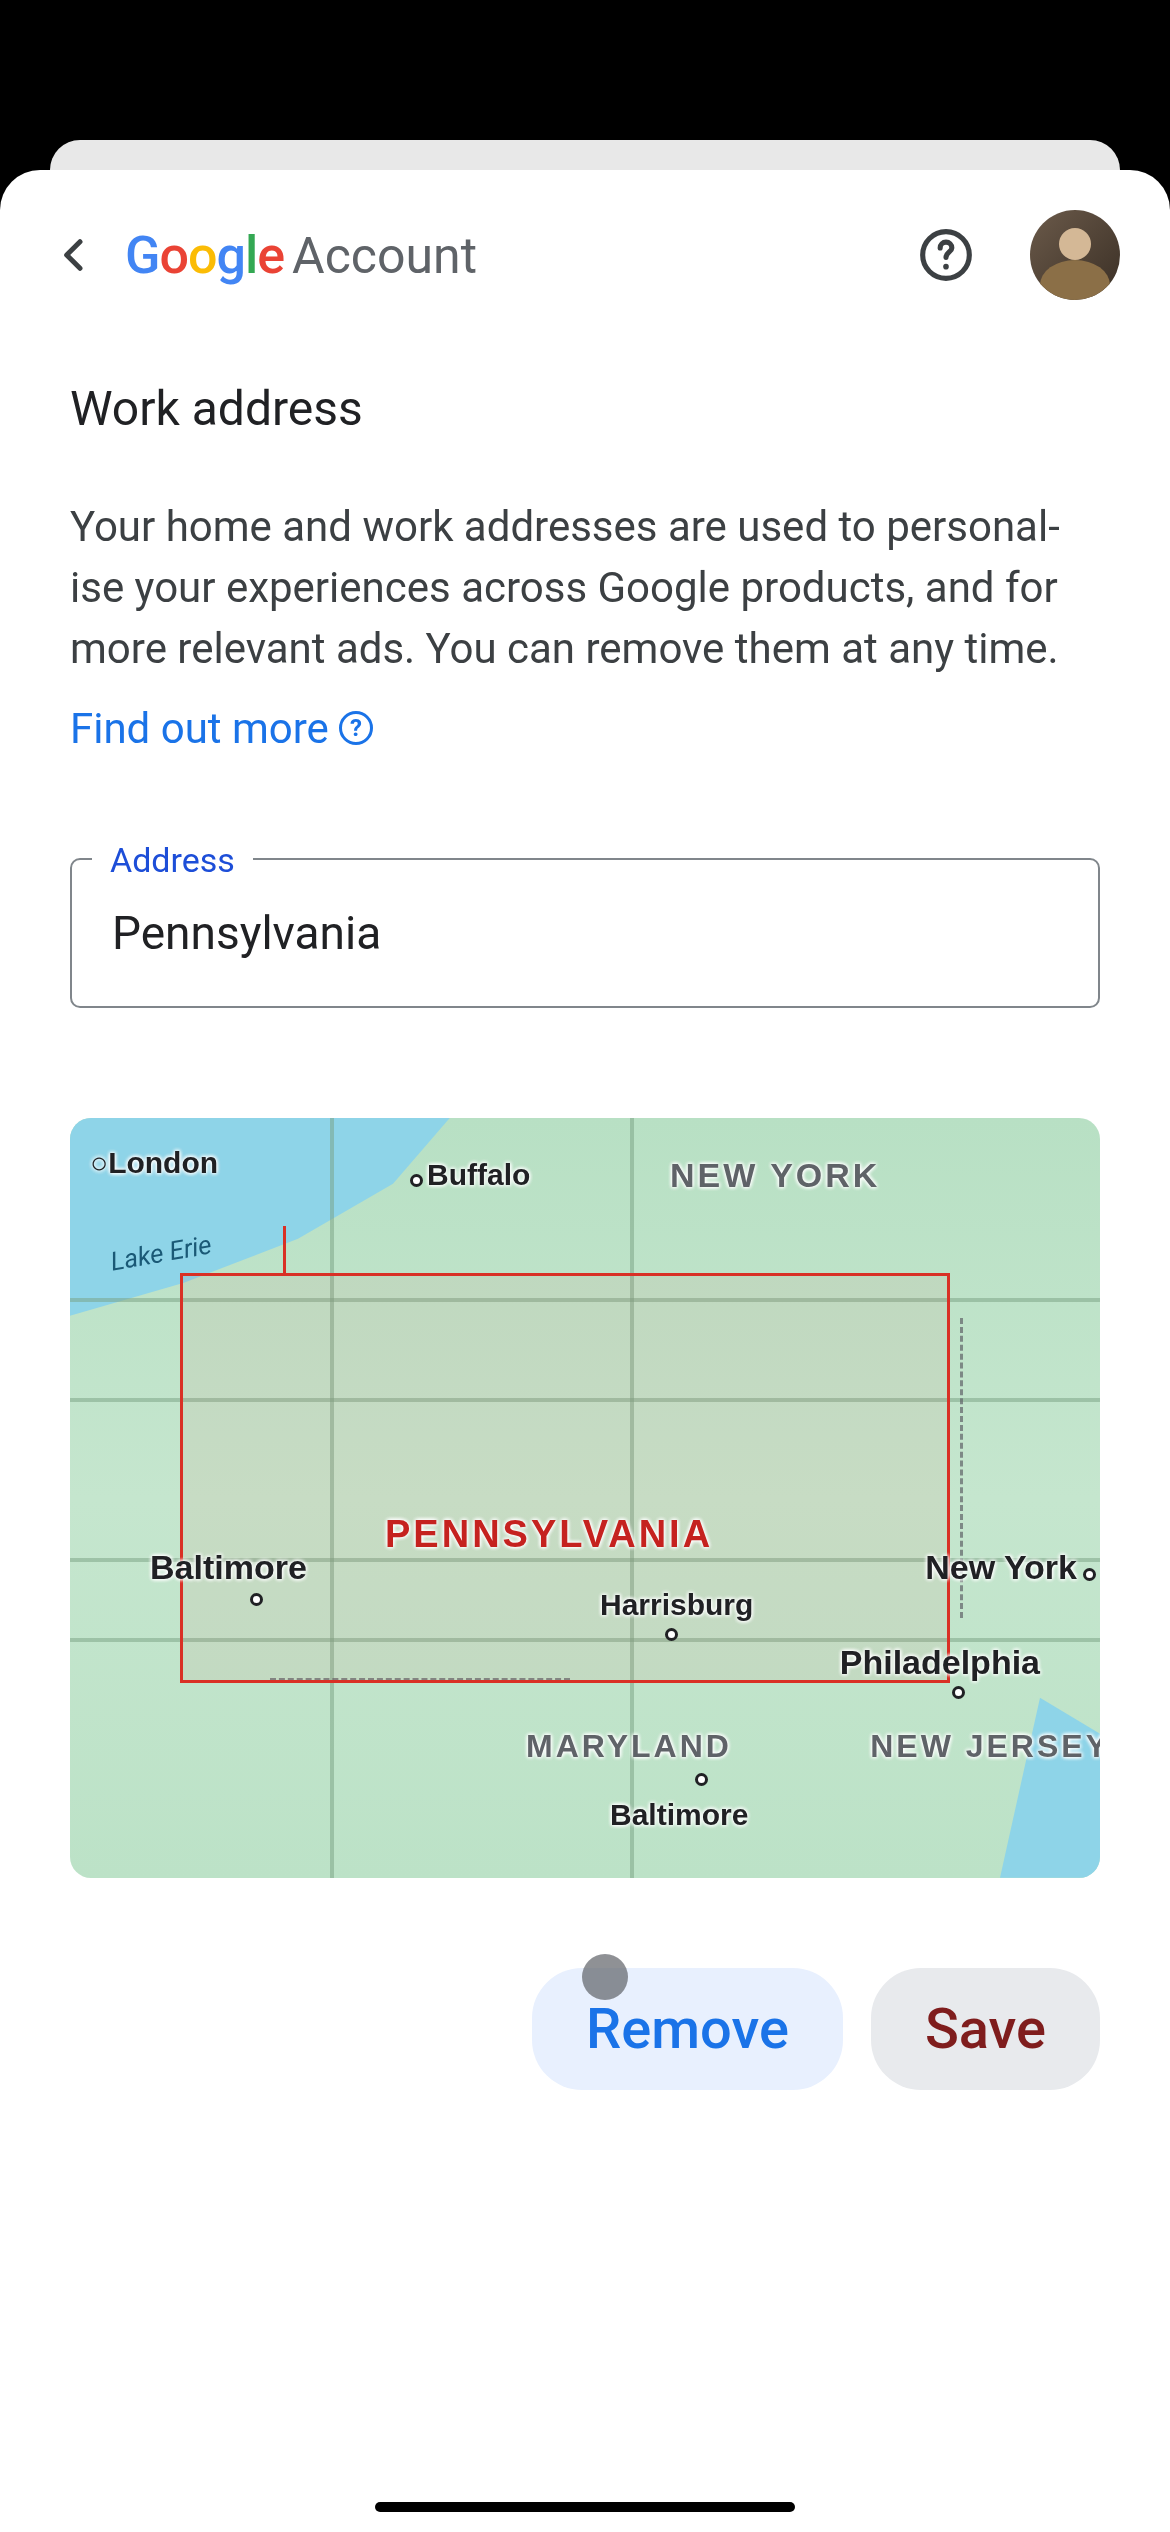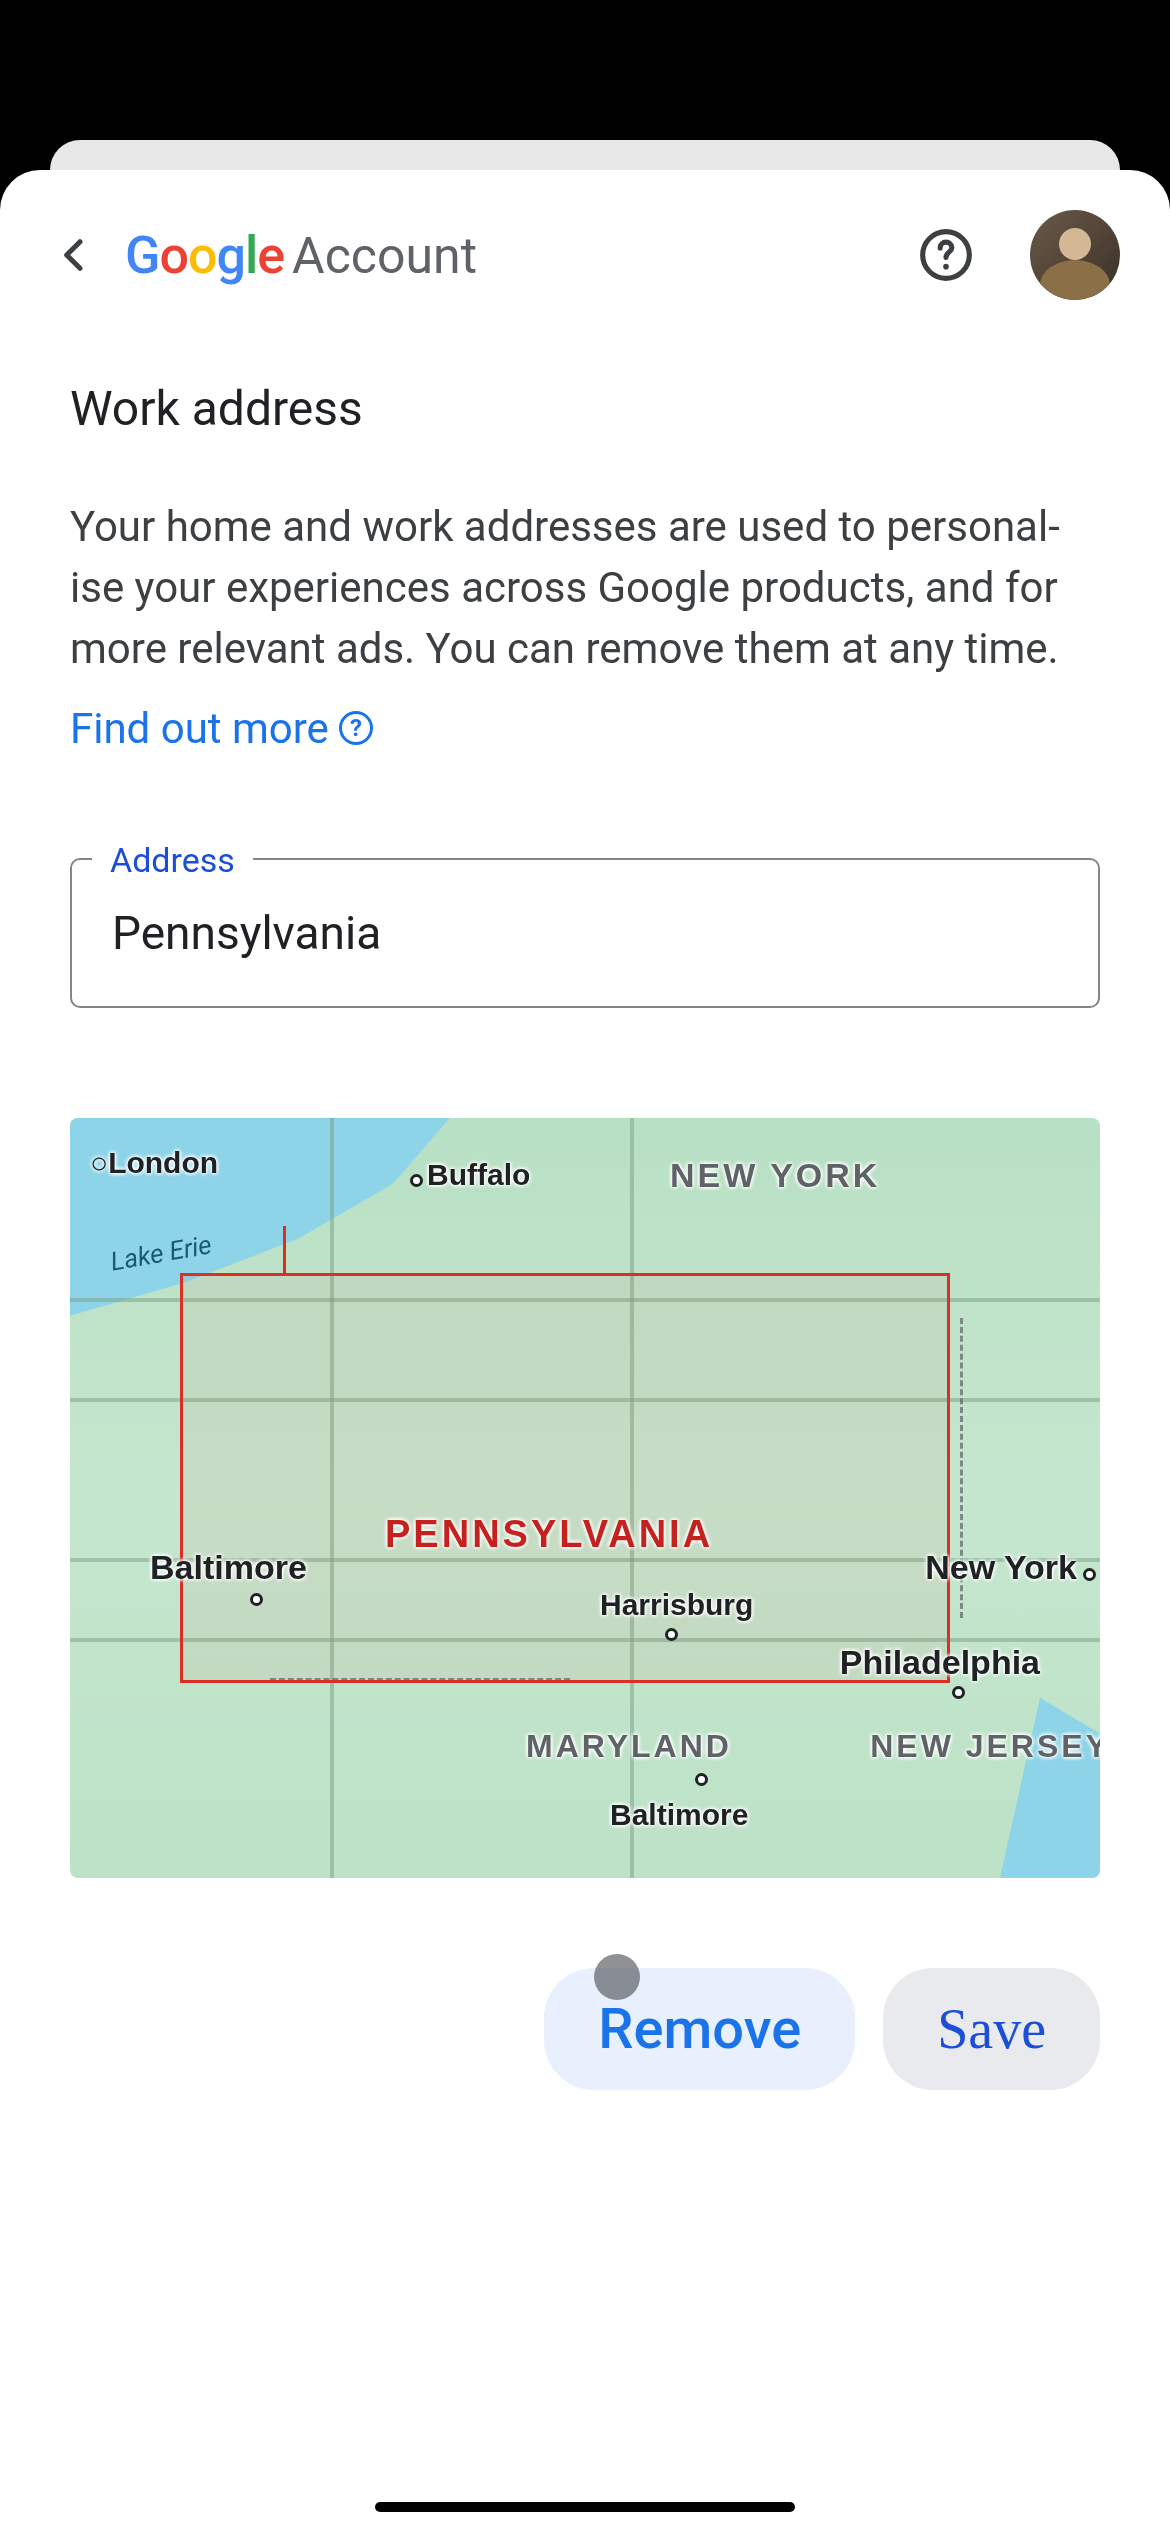--- a/index.html
+++ b/index.html
@@ -158,21 +158,21 @@
       padding: 46px 40px;
       font-size: 46px;
       color: #202124;
       font-family: inherit;
       outline: none;
     }
     .map-container {
       margin-top: 110px;
       width: 100%;
       height: 760px;
-      border-radius: 8px;
+      border-radius: 21px;
       overflow: hidden;
       position: relative;
       background: linear-gradient(180deg, #b8e0c4 0%, #c5e6ce 50%, #bce2c7 100%);
     }
     .map-water {
       position: absolute;
       top: 0;
       left: 0;
       width: 380px;
       height: 220px;
@@ -271,22 +271,21 @@
       position: absolute;
       width: 46px;
       height: 46px;
       background: rgba(95, 99, 104, 0.7);
       border-radius: 50%;
       top: -14px;
       left: 50px;
     }
     .btn-save {
       background: #e8eaed;
-      color: #1d4ed8;
-      font-family: Liberation Serif, serif;
+      color: #7f1d1d;
     }
     .home-indicator {
       position: absolute;
       bottom: 20px;
       left: 50%;
       transform: translateX(-50%);
       width: 420px;
       height: 10px;
       background: #000;
       border-radius: 10px;

